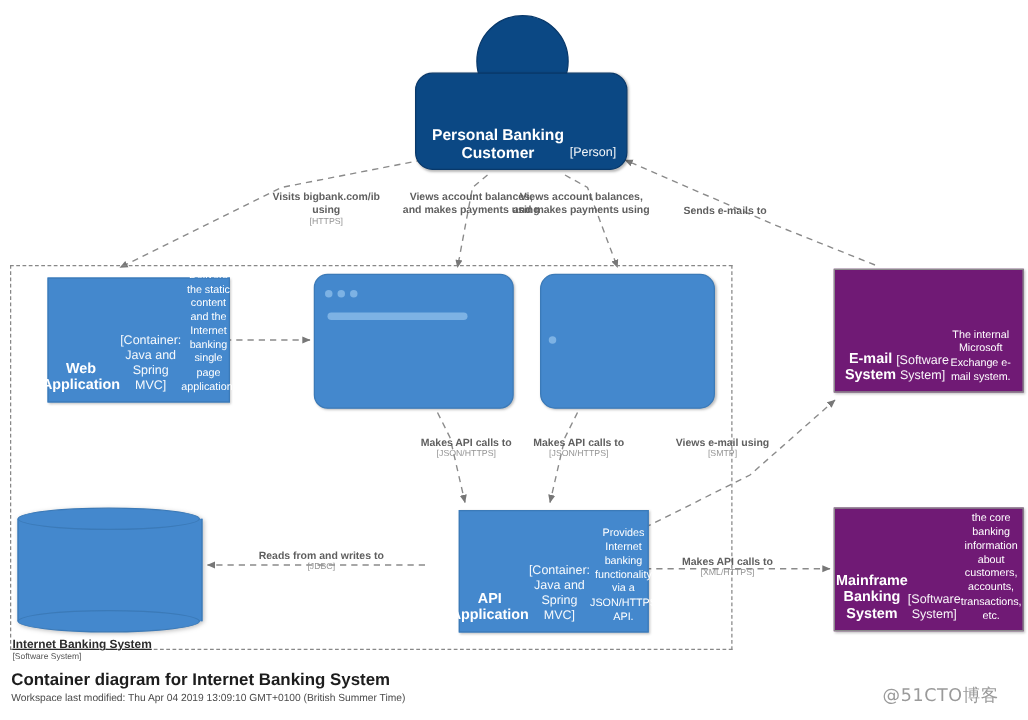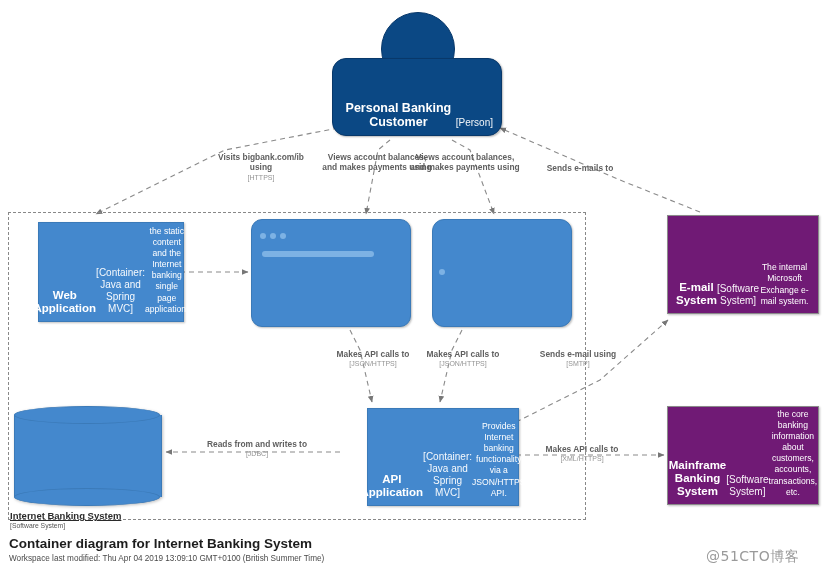--- a/index.html
+++ b/index.html
@@ -230,21 +230,21 @@
   </div>
   <div class="edge-label" id="lbl-api1">
     <div class="el-text">Makes API calls to</div>
     <div class="el-tech">[JSON/HTTPS]</div>
   </div>
   <div class="edge-label" id="lbl-api2">
     <div class="el-text">Makes API calls to</div>
     <div class="el-tech">[JSON/HTTPS]</div>
   </div>
   <div class="edge-label" id="lbl-sendmail">
-    <div class="el-text">Sends e-mail using</div>
+    <div class="el-text">Views e-mail using</div>
     <div class="el-tech">[SMTP]</div>
   </div>
   <div class="edge-label" id="lbl-reads">
     <div class="el-text">Reads from and writes to</div>
     <div class="el-tech">[JDBC]</div>
   </div>
   <div class="edge-label" id="lbl-xml">
     <div class="el-text">Makes API calls to</div>
     <div class="el-tech">[XML/HTTPS]</div>
   </div>

